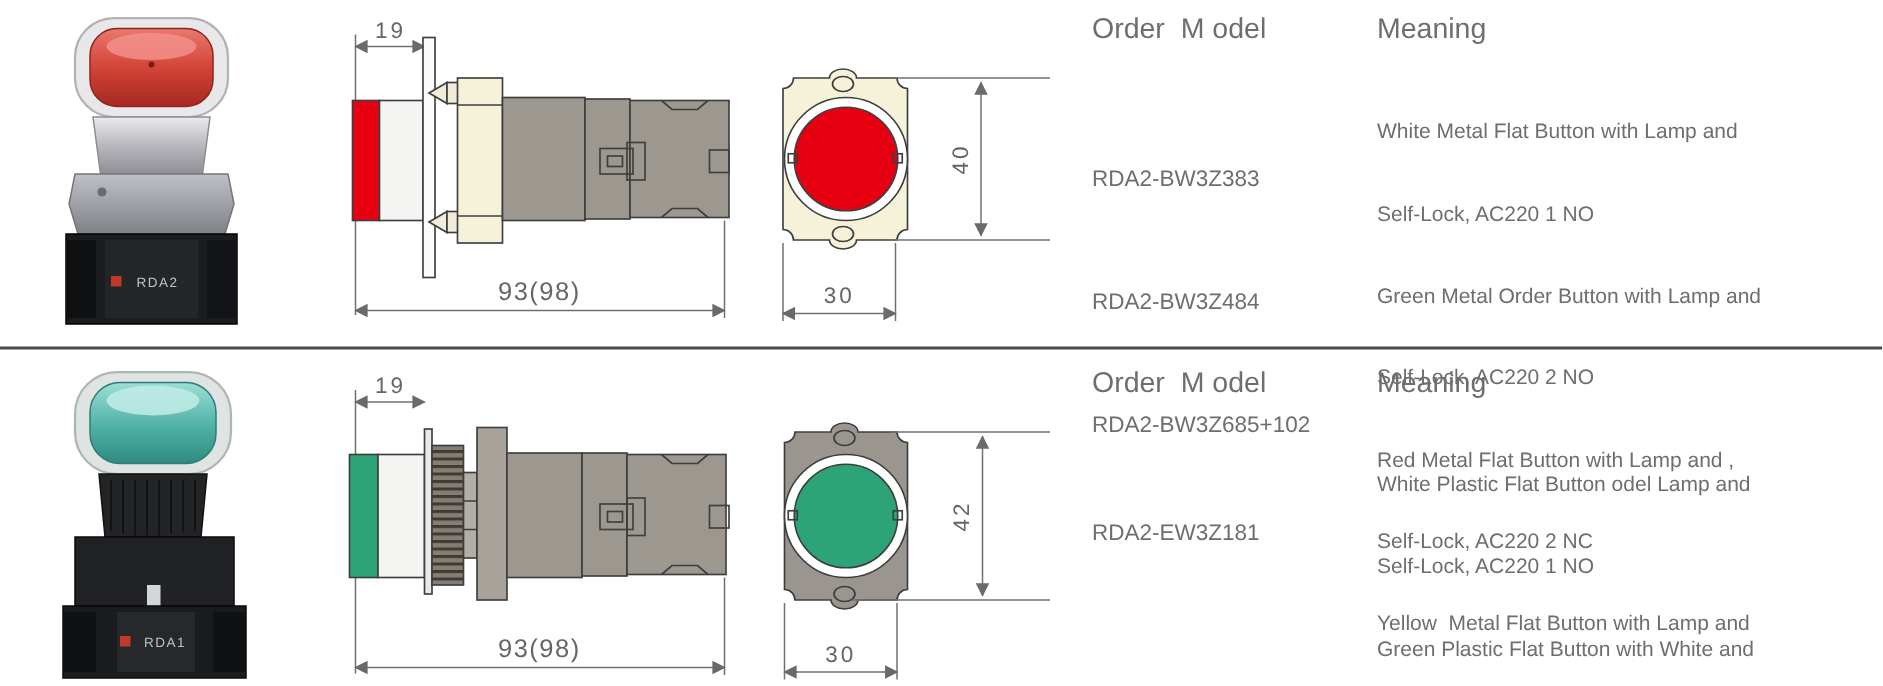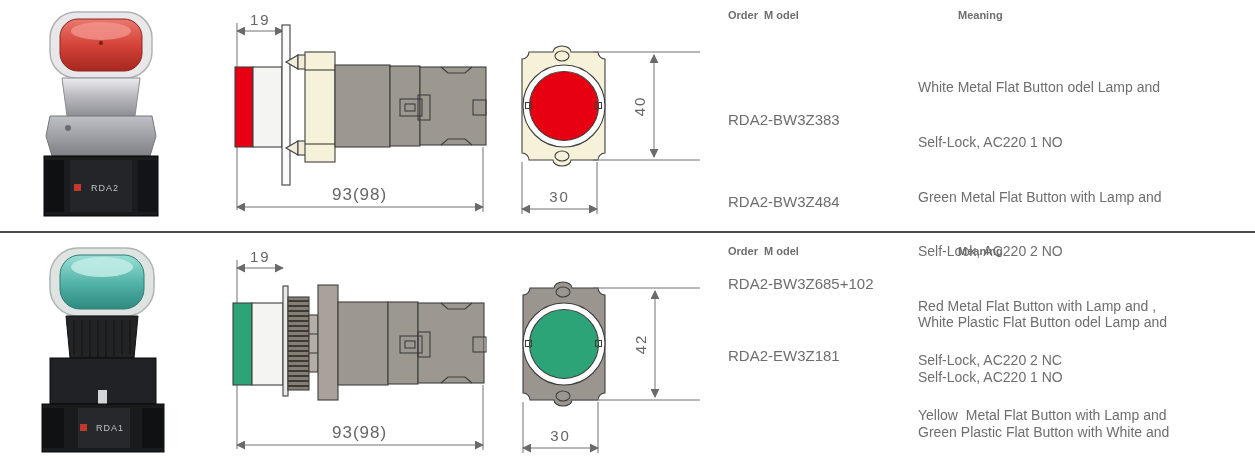--- a/index.html
+++ b/index.html
@@ -6,23 +6,23 @@
   #sheet{
     position:relative;width:1255px;height:457px;background:#ffffff;
     font-family:"Liberation Sans", sans-serif;overflow:hidden;
   }
   .row{position:absolute;left:0;width:1255px;}
   #row-metal{top:0;height:231px;}
   #row-plastic{top:233px;height:224px;}
   .divider{position:absolute;left:0;top:231px;width:1255px;height:2px;background:#4d4d4d;}
   
   .spec-table{position:absolute;left:710px;top:0;width:545px;height:100%;color:#6e6e6e;}
-  .th{position:absolute;font-size:11px;white-space:pre;font-weight:bold;}
+  .th{position:absolute;font-size:19px;white-space:pre;}
   .th-model{left:18px;}
-  .th-meaning{left:208px;margin-left:40px;}
+  .th-meaning{left:208px;}
   .models{position:absolute;left:18px;font-size:15px;line-height:27.4px;white-space:pre;}
   .meanings{position:absolute;left:208px;font-size:14px;line-height:18.2px;white-space:pre;}
   #row-metal .th{top:9px;}
   #row-metal .models{top:51px;}
   #row-metal .meanings{top:42px;}
   #row-plastic .th{top:12px;}
   #row-plastic .models{top:54px;}
   #row-plastic .meanings{top:44px;}
   
   svg{position:absolute;display:block;}
@@ -144,23 +144,23 @@
 
     <div class="spec-table">
       <div class="th th-model">Order  M odel</div>
       <div class="th th-meaning">Meaning</div>
       <div class="models">
         <div>RDA2-BW3Z383</div>
         <div>RDA2-BW3Z484</div>
         <div>RDA2-BW3Z685+102</div>
       </div>
       <div class="meanings">
-        <div>White Metal Flat Button odel Lamp and</div>
+        <div>White Metal Flat Button with Lamp and</div>
         <div>Self-Lock, AC220 1 NO</div>
-        <div>Green Metal Flat Button with Lamp and</div>
+        <div>Green Metal Order Button with Lamp and</div>
         <div>Self-Lock, AC220 2 NO</div>
         <div>Red Metal Flat Button with Lamp and ,</div>
         <div>Self-Lock, AC220 2 NC</div>
         <div>Yellow  Metal Flat Button with Lamp and</div>
         
         
         
       </div>
     </div>
   </div>

